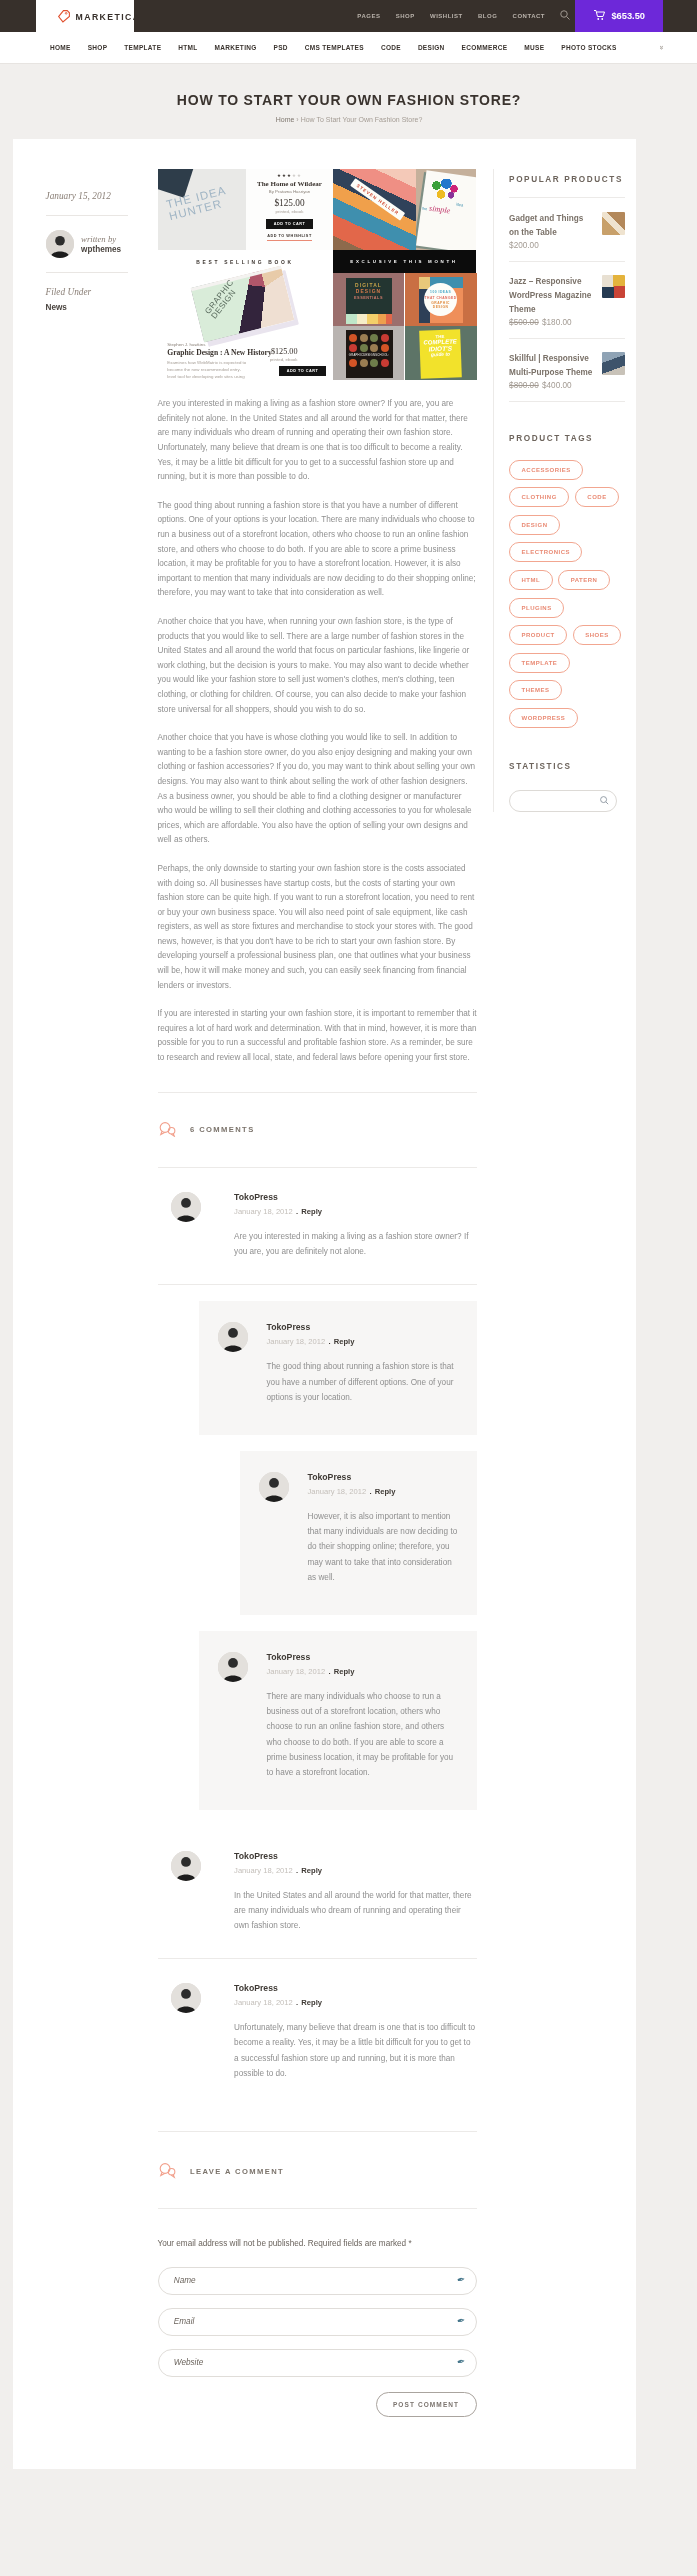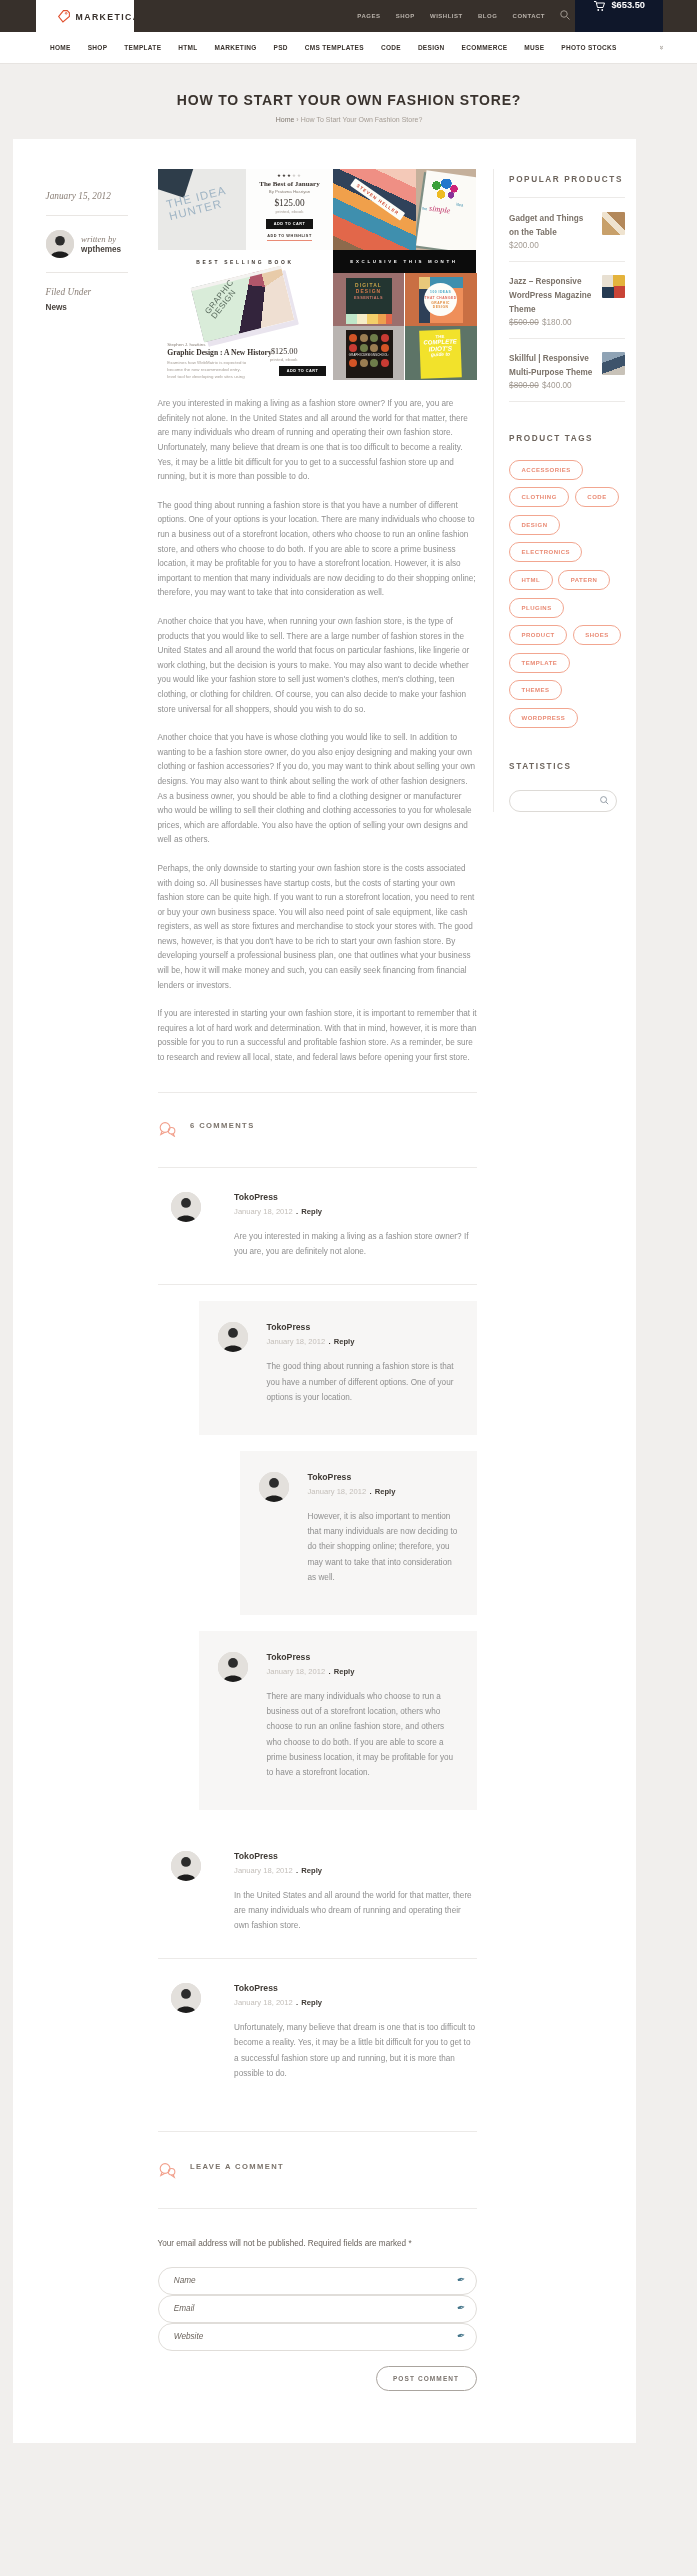--- a/index.html
+++ b/index.html
@@ -7,21 +7,21 @@
   body { width:698px; margin:0 auto; background:#f1efed; font-family:"Liberation Sans",sans-serif; color:#8f8f8f; }
   a { text-decoration:none; }
 
   
   .topbar { position:relative; height:32px; background:#37302b; display:flex; align-items:center; }
   .logo-box { position:absolute; left:36px; top:0; width:98px; height:34px; background:#fff; display:flex; align-items:center; justify-content:center; gap:4.9px; z-index:3;padding-left:27px; }
   .logo-text { font-size:8.7px; font-weight:bold; letter-spacing:1.4px; color:#37302b; }
   .top-nav { margin-left:auto; display:flex; align-items:center; gap:15.3px; margin-right:14px; }
   .top-nav a { font-size:6px; font-weight:bold; letter-spacing:0.5px; color:#b9b2ab; }
   .hicons { display:flex; align-items:center; gap:11px; margin-right:104px; }
-  .cart-btn { position:absolute; right:35px; top:0; width:88px; height:32px; background:#0f172a; color:#fff; display:flex; justify-content:center; gap:5.4px; font-size:9.3px; font-weight:bold; cursor:pointer; }
+  .cart-btn { position:absolute; right:35px; top:0; width:88px; height:32px; background:#6d28d9; color:#fff; display:flex; align-items:center; justify-content:center; gap:5.4px; font-size:9.3px; font-weight:bold; cursor:pointer; }
   .mainnav { height:32px; background:#fff; border-bottom:0.5px solid #e7e4e1; display:flex; align-items:center; padding:0 35px 0 50px; gap:17px; }
   .mainnav a { font-size:6.5px; font-weight:bold; letter-spacing:0.3px; color:#3a332e; white-space:nowrap; }
   .nav-more { margin-left:auto; color:#9d968f; font-size:7.6px; transform:rotate(90deg); cursor:pointer; }
 
   
   .hero { text-align:center; padding:28px 0 0; }
   .hero h1 { font-size:14px; font-weight:bold; letter-spacing:0.8px; color:#3a332e; }
   .breadcrumb { margin-top:7.6px; font-size:7px; color:#a49c94; }
   .breadcrumb .bc-home { color:#7e766e; }
 
@@ -98,40 +98,40 @@
   .dotrow { display:flex; justify-content:space-between; margin-bottom:2.2px; }
   .dotrow i { width:8.2px; height:8.2px; border-radius:50%; display:block; }
   .t-school .tx { color:#fff; font-size:2.7px; letter-spacing:0.3px; text-align:center; display:block; margin:1.6px 0; }
   .t-idiot { left:247px; top:157px; width:72px; height:54px; background:#5d7467; }
   .t-idiot .bk { position:absolute; left:15.3px; top:4.4px; width:41px; height:48px; background:#f2e22b; text-align:center; padding-top:4.4px; transform:rotate(-2deg); }
   .t-idiot .bk span { display:block; color:#fff; font-weight:bold; }
   .t-idiot .l1 { font-size:4.4px; } .t-idiot .l2 { font-size:6px; font-style:italic; } .t-idiot .l3 { font-size:6.5px; font-style:italic; } .t-idiot .l4 { font-size:4.9px; font-style:italic; }
 
   
   .art-divider { border:none; border-top:0.5px solid #eceae8; margin:26px 0 0; }
-  .sec-head { display:flex; align-items:flex-start; gap:14px; margin:28px 0; }
+  .sec-head { display:flex; align-items:center; gap:14px; margin:28px 0; }
   .sec-head .lbl { font-size:7.6px; font-weight:bold; letter-spacing:1.4px; color:#7b736b; }
   .comment { position:relative; }
   .comment .avatar { position:absolute; left:0; top:0; width:30px; height:30px; }
   .comment .cbody { margin-left:49px; }
   .c-name { font-size:8.7px; font-weight:bold; color:#3f3a35; }
   .c-meta { margin-top:4.9px; font-size:7.6px; }
   .c-meta .d { color:#c4bfba; }
   .c-meta .s { color:#3f3a35; font-weight:bold; margin:0 1.1px; }
   .c-meta .r { color:#3f3a35; font-weight:bold; }
   .c-text { margin-top:13px; font-size:8.2px; line-height:1.85; color:#8f8f8f; }
   .c-top { padding:24.5px 0 24.5px 13.6px; }
   .c-top .avatar { left:13.6px; top:24.5px; position:absolute; }
   .c-top .cbody { margin-left:63px; }
   .c-gray { background:#f7f6f5; margin:16.3px 0 16.3px 41px; padding:21px 19px 30px; }
   .c-gray.lv2 { margin-left:82px; }
   .c-gray .comment .cbody { margin-left:49px; }
   .leave-head { margin:30px 0 27px; }
   .form-note { font-size:8.2px; color:#6b645d; margin:30px 0 19px; }
-  .pill-input { position:relative; }
+  .pill-input { position:relative; margin-bottom:13px; }
   .pill-input input { width:319px; height:28px; border:1.1px solid #e0ddd9; border-radius:14px; padding:0 27px 0 15.3px; font-size:8.2px; font-style:italic; color:#555; background:#fff; outline:none; font-family:"Liberation Sans",sans-serif; }
   .pill-input input::placeholder, .c-area textarea::placeholder { color:#6b645d; opacity:1; }
   .pen { position:absolute; right:11px; top:7.6px; font-size:9.8px; color:#44758a; transform:rotate(-12deg); }
   .c-area textarea { width:319px; height:92px; border:1.1px solid #e0ddd9; border-radius:7.6px; padding:9.8px 15.3px; font-size:8.2px; font-style:italic; color:#555; resize:both; outline:none; font-family:"Liberation Sans",sans-serif; }
   .post-row { text-align:right; margin-top:15.3px; }
   .post-btn { display:inline-block; background:#fff; border:1.1px solid #aaa49e; border-radius:13.6px; padding:8.2px 16.3px; font-size:6.5px; font-weight:bold; letter-spacing:1.1px; color:#7b746e; cursor:pointer; }
 
   
   .side-col { width:138px; margin-left:16.3px; border-left:0.5px solid #eceae8; padding-left:15.3px; align-self:flex-start; padding-top:6.5px; }
   .side-title { font-size:8.2px; font-weight:bold; letter-spacing:1.6px; color:#6d645c; }
@@ -253,21 +253,21 @@
 
   <div class="article-col">
 
     <div class="collage">
       <div class="tile t-idea">
         <div class="corner"></div>
         <div class="it">THE IDEA HUNTER</div>
       </div>
       <div class="tile t-card">
         <div class="stars"><span class="f">★★★</span><span class="e">★★</span></div>
-        <div class="bt">The Best of January</div>
+        <div class="bt">The Home of Wildear</div>
         <div class="by">By Pratama Hasriyan</div>
         <div class="pr">$125.00</div>
         <div class="fm">printed, ebook</div>
         <span class="btn-dark">ADD TO CART</span><br>
         <span class="wl">ADD TO WHISHLIST</span>
       </div>
       <div class="tile t-best">
         <div class="hd">BEST SELLING BOOK</div>
         <div class="book3d">
           <div class="cv"><span>GRAPHIC</span><br><span>DESIGN</span></div>

